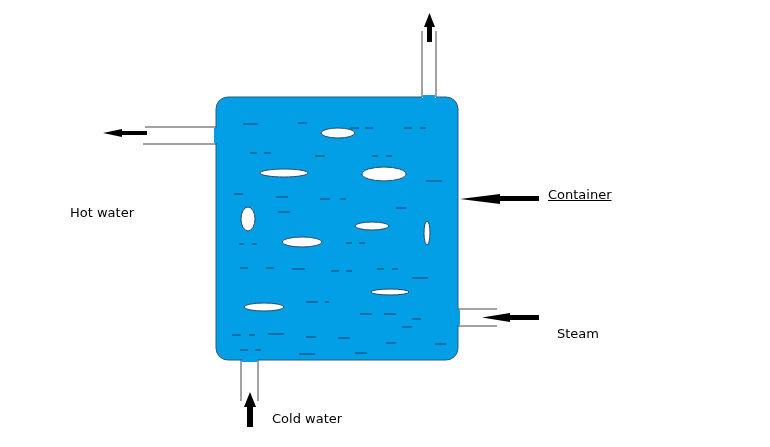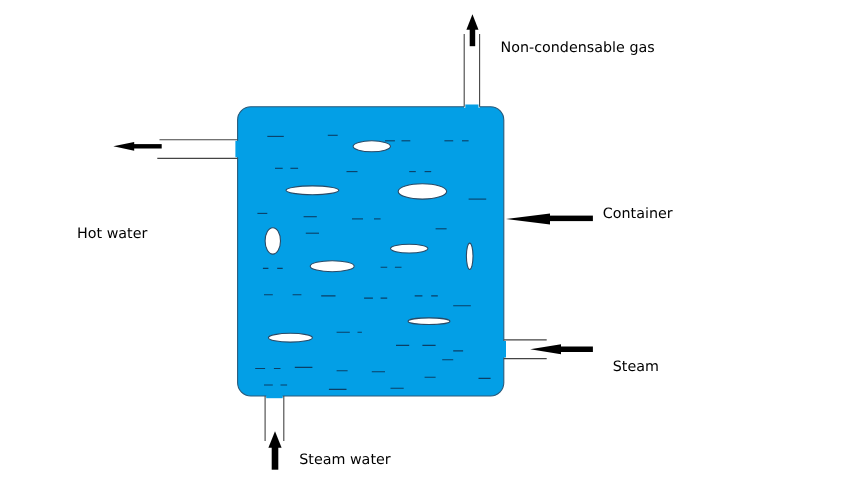--- a/index.html
+++ b/index.html
@@ -117,18 +117,17 @@
         <line x1="402" y1="327" x2="412" y2="327" stroke="#0b3f66" stroke-width="1"></line>
         <line x1="386" y1="343" x2="396" y2="343" stroke="#0b3f66" stroke-width="1"></line>
         <line x1="240" y1="350" x2="248" y2="350" stroke="#0b3f66" stroke-width="1"></line>
         <line x1="255" y1="350" x2="261" y2="350" stroke="#0b3f66" stroke-width="1"></line>
         <line x1="299" y1="354" x2="315" y2="354" stroke="#0b3f66" stroke-width="1"></line>
         <line x1="355" y1="353" x2="367" y2="353" stroke="#0b3f66" stroke-width="1"></line>
         <line x1="435" y1="344" x2="446" y2="344" stroke="#0b3f66" stroke-width="1"></line>
       </g>
   </svg>
 
-  <span class="label" style="left:455px; top:36px;">Non-condensable gas</span>
   <span class="label" style="left:70px; top:163px;margin-top:42px;">Hot water</span>
-  <span class="label" style="left:548px; top:187px;">Container</span>
+  <span class="label" style="left:548px; top:187px;text-decoration:underline;">Container</span>
   <span class="label" style="left:557px; top:326px;">Steam</span>
-  <span class="label" style="left:272px; top:411px;">Steam water</span>
+  <span class="label" style="left:272px; top:411px;">Cold water</span>
 </div>
 
 </body></html>

